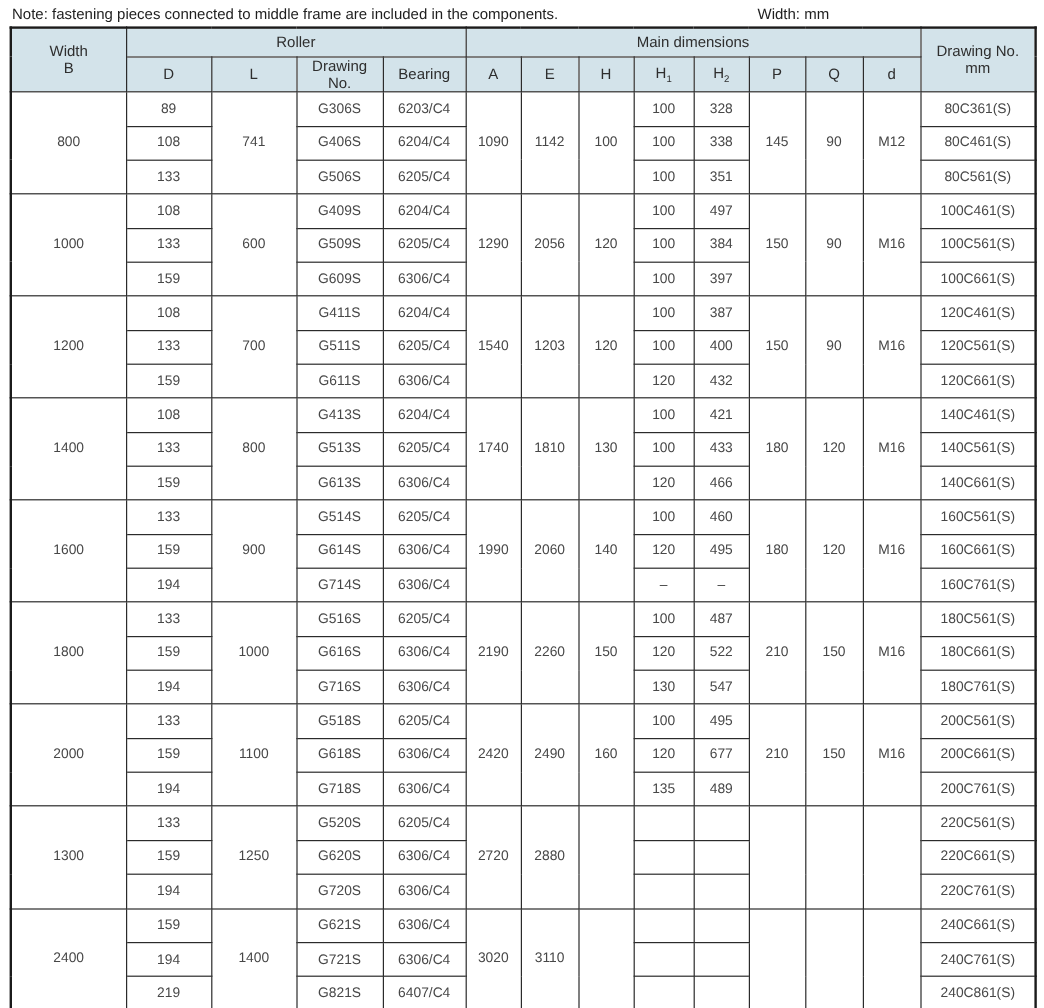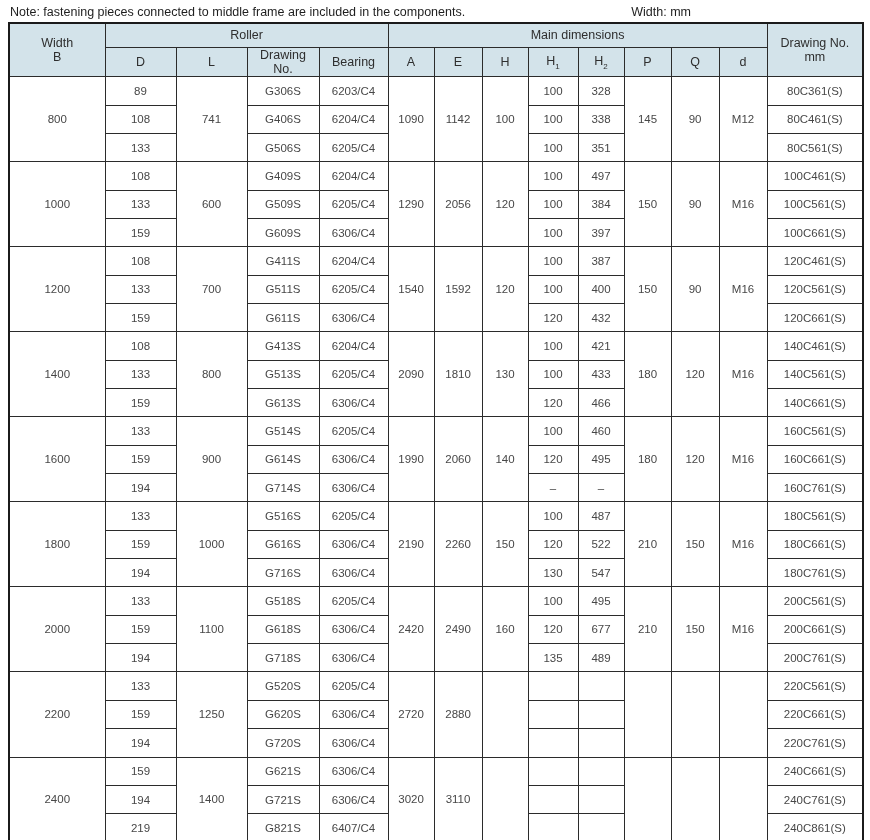--- a/index.html
+++ b/index.html
@@ -180,21 +180,21 @@
           <td>397</td>
           <td>100C661(S)</td>
         </tr>
         <tr>
           <td rowspan="3">1200</td>
           <td>108</td>
           <td rowspan="3">700</td>
           <td>G411S</td>
           <td>6204/C4</td>
           <td rowspan="3">1540</td>
-          <td rowspan="3">1592</td>
+          <td rowspan="3">1203</td>
           <td rowspan="3">120</td>
           <td>100</td>
           <td>387</td>
           <td rowspan="3">150</td>
           <td rowspan="3">90</td>
           <td rowspan="3">M16</td>
           <td>120C461(S)</td>
         </tr>
         <tr>
           <td>133</td>
@@ -211,21 +211,21 @@
           <td>120</td>
           <td>432</td>
           <td>120C661(S)</td>
         </tr>
         <tr>
           <td rowspan="3">1400</td>
           <td>108</td>
           <td rowspan="3">800</td>
           <td>G413S</td>
           <td>6204/C4</td>
-          <td rowspan="3">2090</td>
+          <td rowspan="3">1740</td>
           <td rowspan="3">1810</td>
           <td rowspan="3">130</td>
           <td>100</td>
           <td>421</td>
           <td rowspan="3">180</td>
           <td rowspan="3">120</td>
           <td rowspan="3">M16</td>
           <td>140C461(S)</td>
         </tr>
         <tr>
@@ -334,21 +334,21 @@
         </tr>
         <tr>
           <td>194</td>
           <td>G718S</td>
           <td>6306/C4</td>
           <td>135</td>
           <td>489</td>
           <td>200C761(S)</td>
         </tr>
         <tr>
-          <td rowspan="3">2200</td>
+          <td rowspan="3">1300</td>
           <td>133</td>
           <td rowspan="3">1250</td>
           <td>G520S</td>
           <td>6205/C4</td>
           <td rowspan="3">2720</td>
           <td rowspan="3">2880</td>
           <td rowspan="3"></td>
           <td></td>
           <td></td>
           <td rowspan="3"></td>

